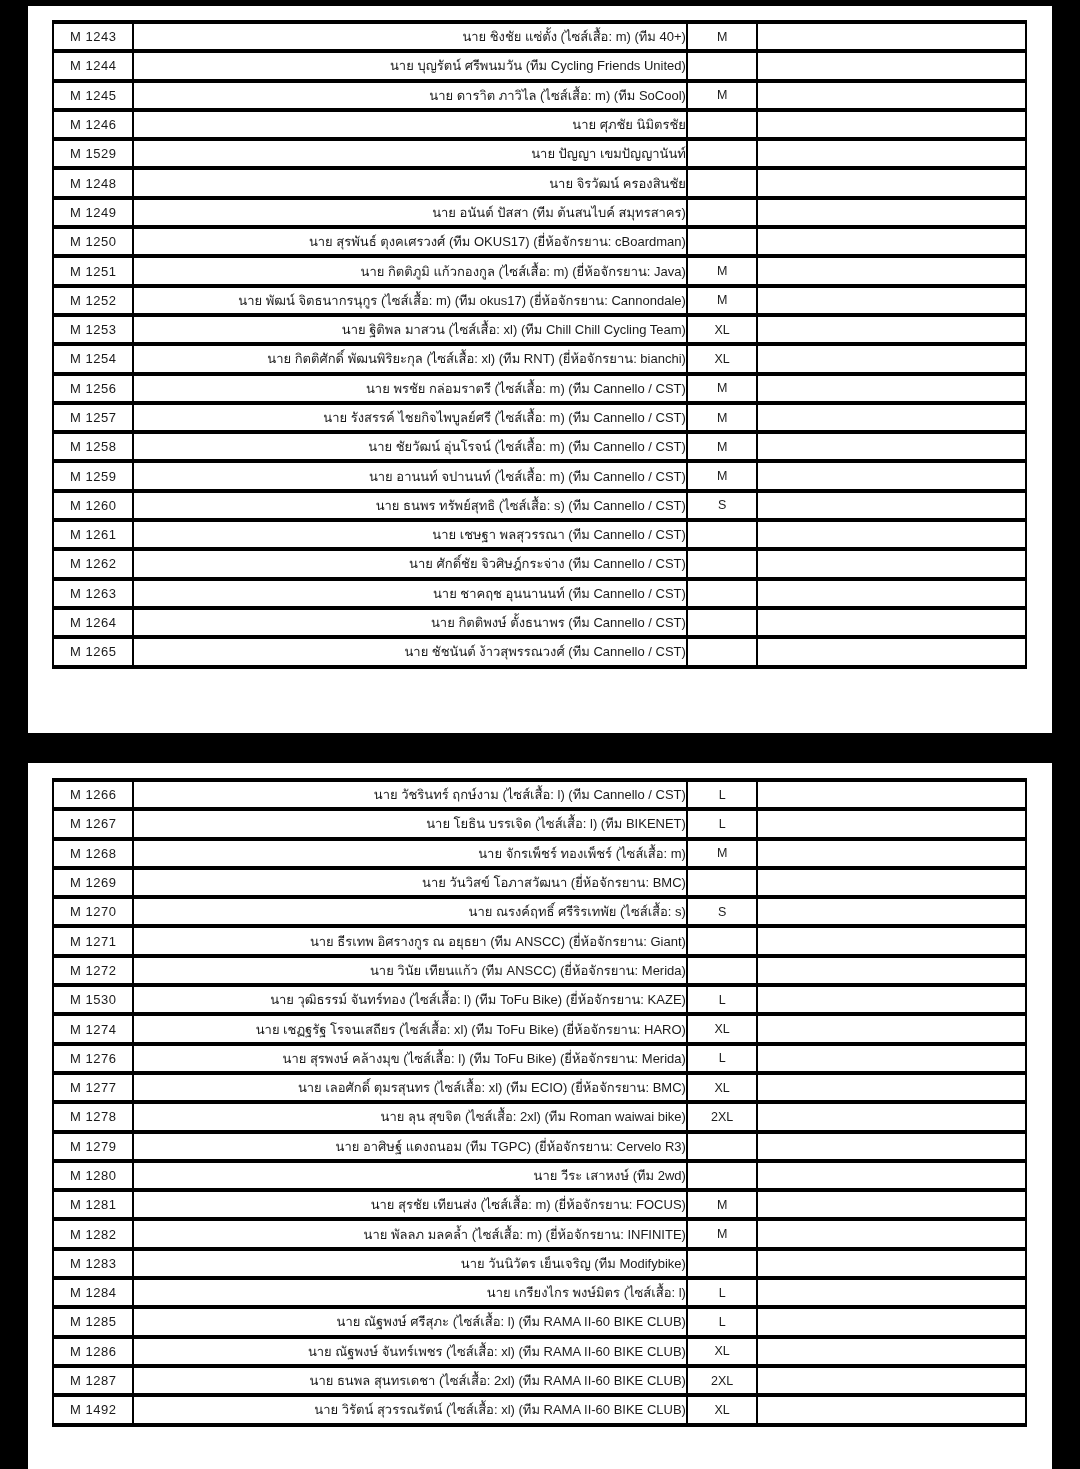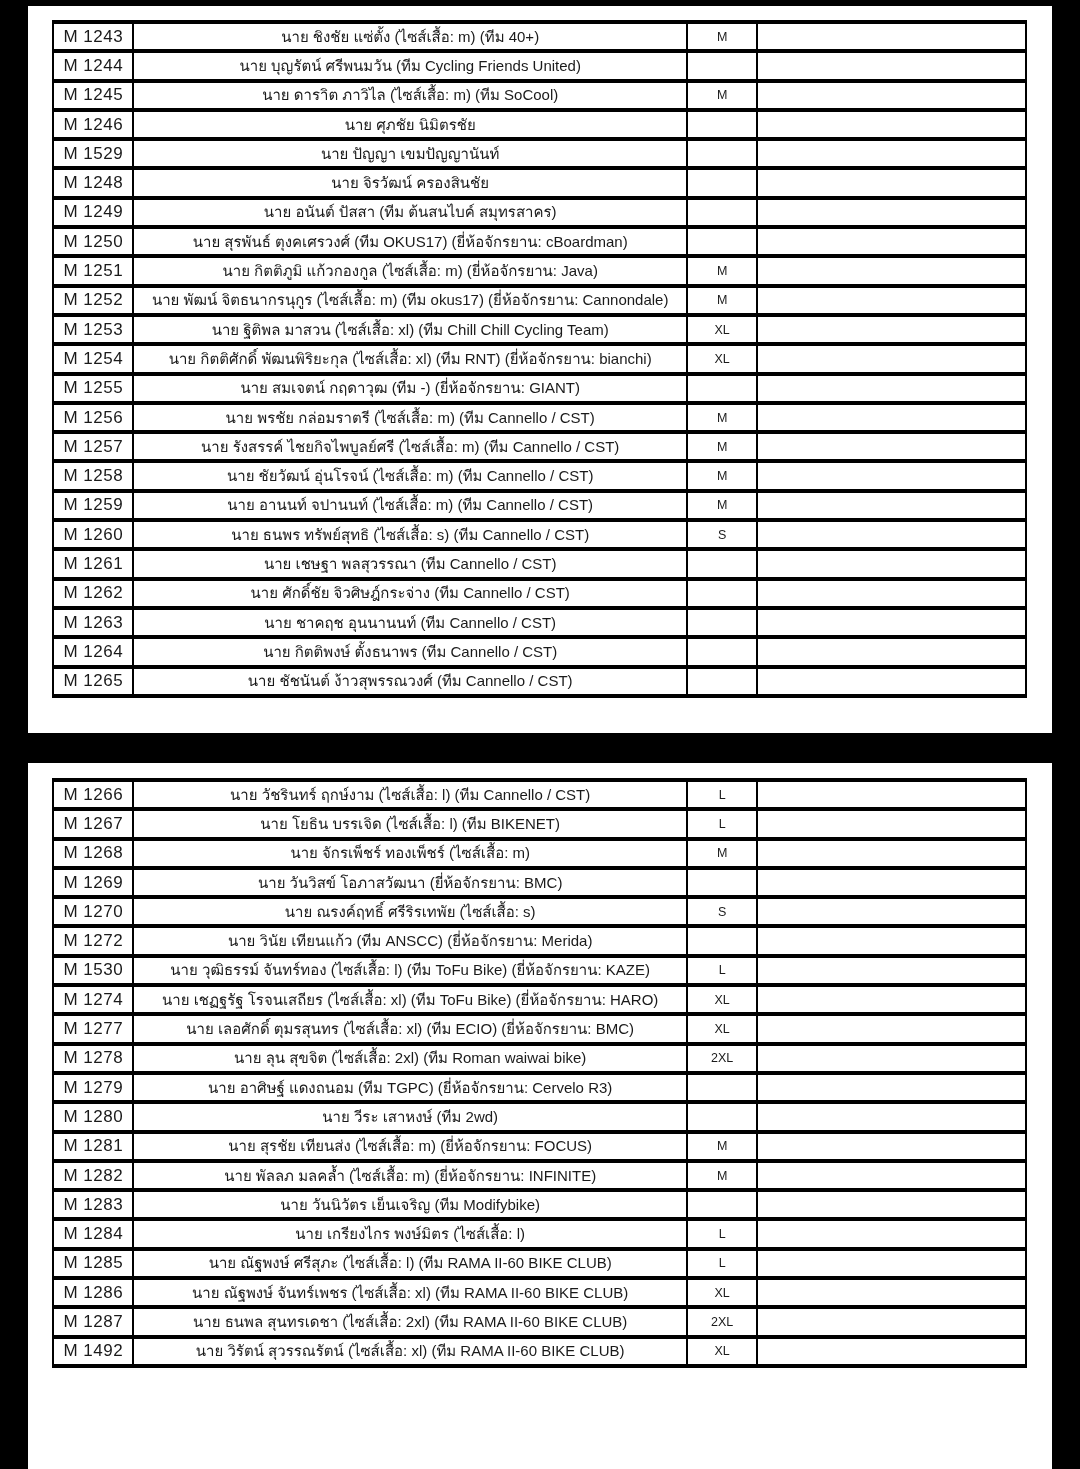--- a/index.html
+++ b/index.html
@@ -42,28 +42,28 @@
     height: 25.3px;
     padding: 0;
     overflow: hidden;
     white-space: nowrap;
     color: #1a1a1a;
     vertical-align: middle;
   }
   td.c-id {
     width: 78px;
     text-align: center;
-    font-size: 17px;
+    font-size: 13px;
     letter-spacing: 0.5px;
   }
   td.c-name {
     width: 548px;
-    text-align: center;
+    text-align: right;
     padding-left: 4px;
-    font-size: 15px;
+    font-size: 13px;
   }
   td.c-size {
     width: 68px;
     text-align: center;
     font-size: 12.5px;
   }
   td.c-blank { width: 265px; }
 </style>
 </head>
 <body>
@@ -139,26 +139,20 @@
             <td class="c-size">XL</td>
             <td class="c-blank"></td>
           </tr>
           <tr>
             <td class="c-id">M 1254</td>
             <td class="c-name">นาย กิตติศักดิ์ พัฒนพิริยะกุล (ไซส์เสื้อ: xl) (ทีม RNT) (ยี่ห้อจักรยาน: bianchi)</td>
             <td class="c-size">XL</td>
             <td class="c-blank"></td>
           </tr>
           <tr>
-            <td class="c-id">M 1255</td>
-            <td class="c-name">นาย สมเจตน์ กฤดาวุฒ (ทีม -) (ยี่ห้อจักรยาน: GIANT)</td>
-            <td class="c-size"></td>
-            <td class="c-blank"></td>
-          </tr>
-          <tr>
             <td class="c-id">M 1256</td>
             <td class="c-name">นาย พรชัย กล่อมราตรี (ไซส์เสื้อ: m) (ทีม Cannello / CST)</td>
             <td class="c-size">M</td>
             <td class="c-blank"></td>
           </tr>
           <tr>
             <td class="c-id">M 1257</td>
             <td class="c-name">นาย รังสรรค์ ไชยกิจไพบูลย์ศรี (ไซส์เสื้อ: m) (ทีม Cannello / CST)</td>
             <td class="c-size">M</td>
             <td class="c-blank"></td>
@@ -244,35 +238,47 @@
             <td class="c-size"></td>
             <td class="c-blank"></td>
           </tr>
           <tr>
             <td class="c-id">M 1270</td>
             <td class="c-name">นาย ณรงค์ฤทธิ์ ศรีริรเทพัย (ไซส์เสื้อ: s)</td>
             <td class="c-size">S</td>
             <td class="c-blank"></td>
           </tr>
           <tr>
+            <td class="c-id">M 1271</td>
+            <td class="c-name">นาย ธีรเทพ อิศรางกูร ณ อยุธยา (ทีม ANSCC) (ยี่ห้อจักรยาน: Giant)</td>
+            <td class="c-size"></td>
+            <td class="c-blank"></td>
+          </tr>
+          <tr>
             <td class="c-id">M 1272</td>
             <td class="c-name">นาย วินัย เทียนแก้ว (ทีม ANSCC) (ยี่ห้อจักรยาน: Merida)</td>
             <td class="c-size"></td>
             <td class="c-blank"></td>
           </tr>
           <tr>
             <td class="c-id">M 1530</td>
             <td class="c-name">นาย วุฒิธรรม์ จันทร์ทอง (ไซส์เสื้อ: l) (ทีม ToFu Bike) (ยี่ห้อจักรยาน: KAZE)</td>
             <td class="c-size">L</td>
             <td class="c-blank"></td>
           </tr>
           <tr>
             <td class="c-id">M 1274</td>
             <td class="c-name">นาย เชฏฐรัฐ โรจนเสถียร (ไซส์เสื้อ: xl) (ทีม ToFu Bike) (ยี่ห้อจักรยาน: HARO)</td>
             <td class="c-size">XL</td>
+            <td class="c-blank"></td>
+          </tr>
+          <tr>
+            <td class="c-id">M 1276</td>
+            <td class="c-name">นาย สุรพงษ์ คล้างมุข (ไซส์เสื้อ: l) (ทีม ToFu Bike) (ยี่ห้อจักรยาน: Merida)</td>
+            <td class="c-size">L</td>
             <td class="c-blank"></td>
           </tr>
           <tr>
             <td class="c-id">M 1277</td>
             <td class="c-name">นาย เลอศักดิ์ ตุมรสุนทร (ไซส์เสื้อ: xl) (ทีม ECIO) (ยี่ห้อจักรยาน: BMC)</td>
             <td class="c-size">XL</td>
             <td class="c-blank"></td>
           </tr>
           <tr>
             <td class="c-id">M 1278</td>

